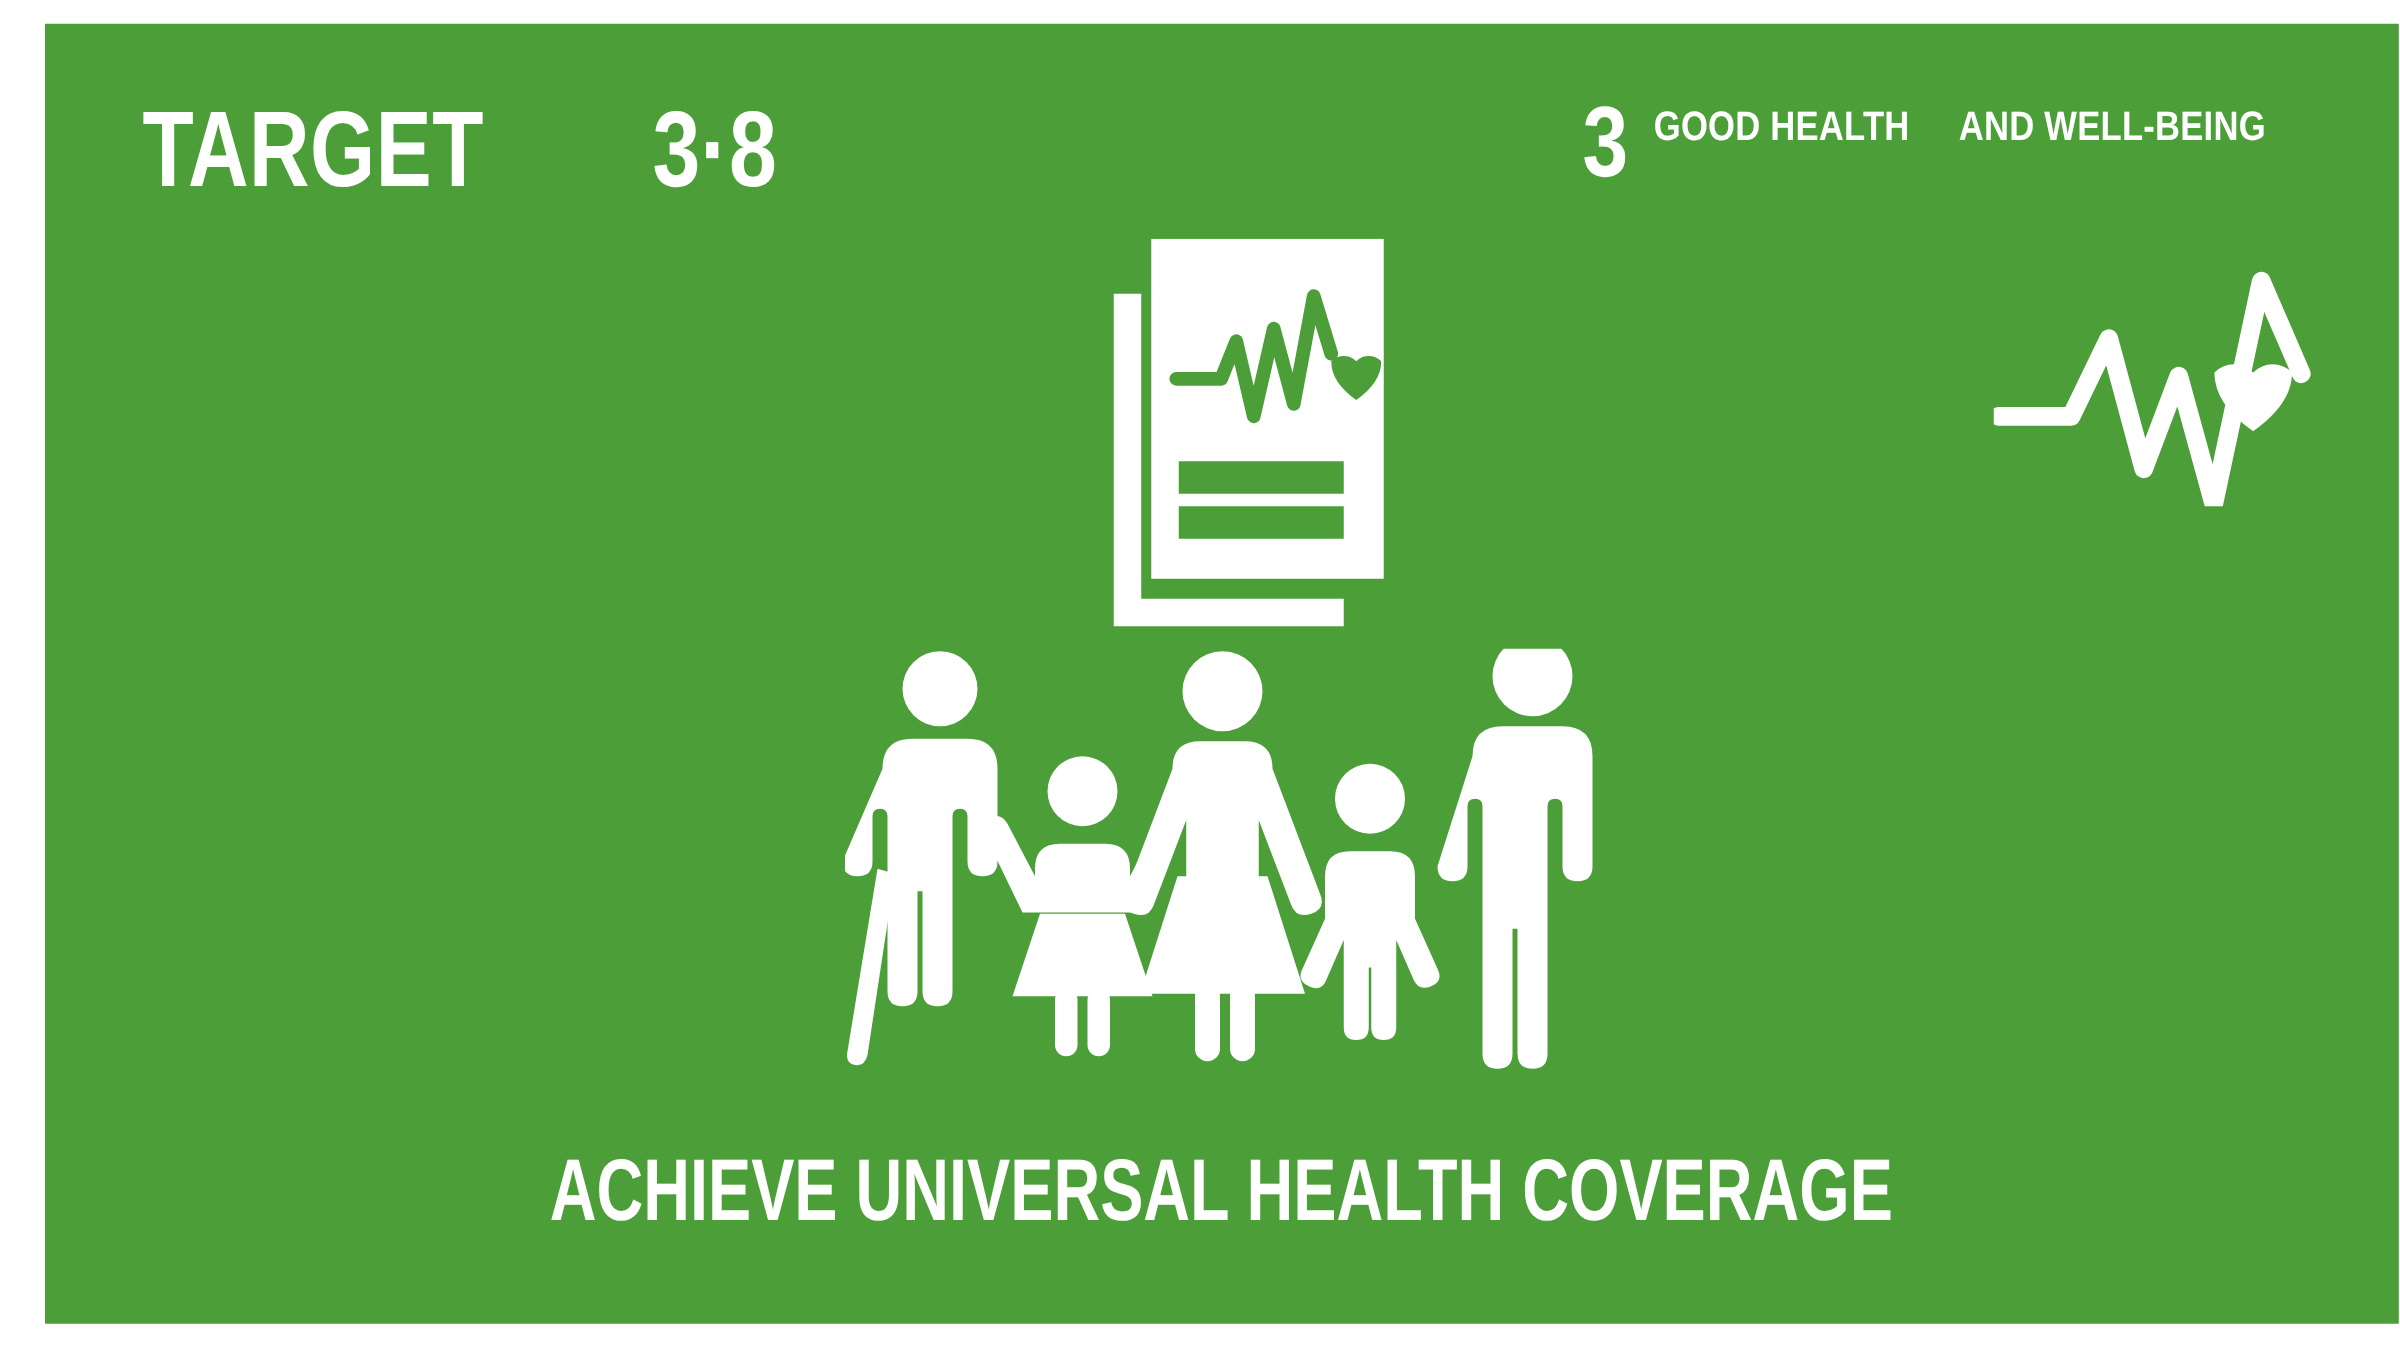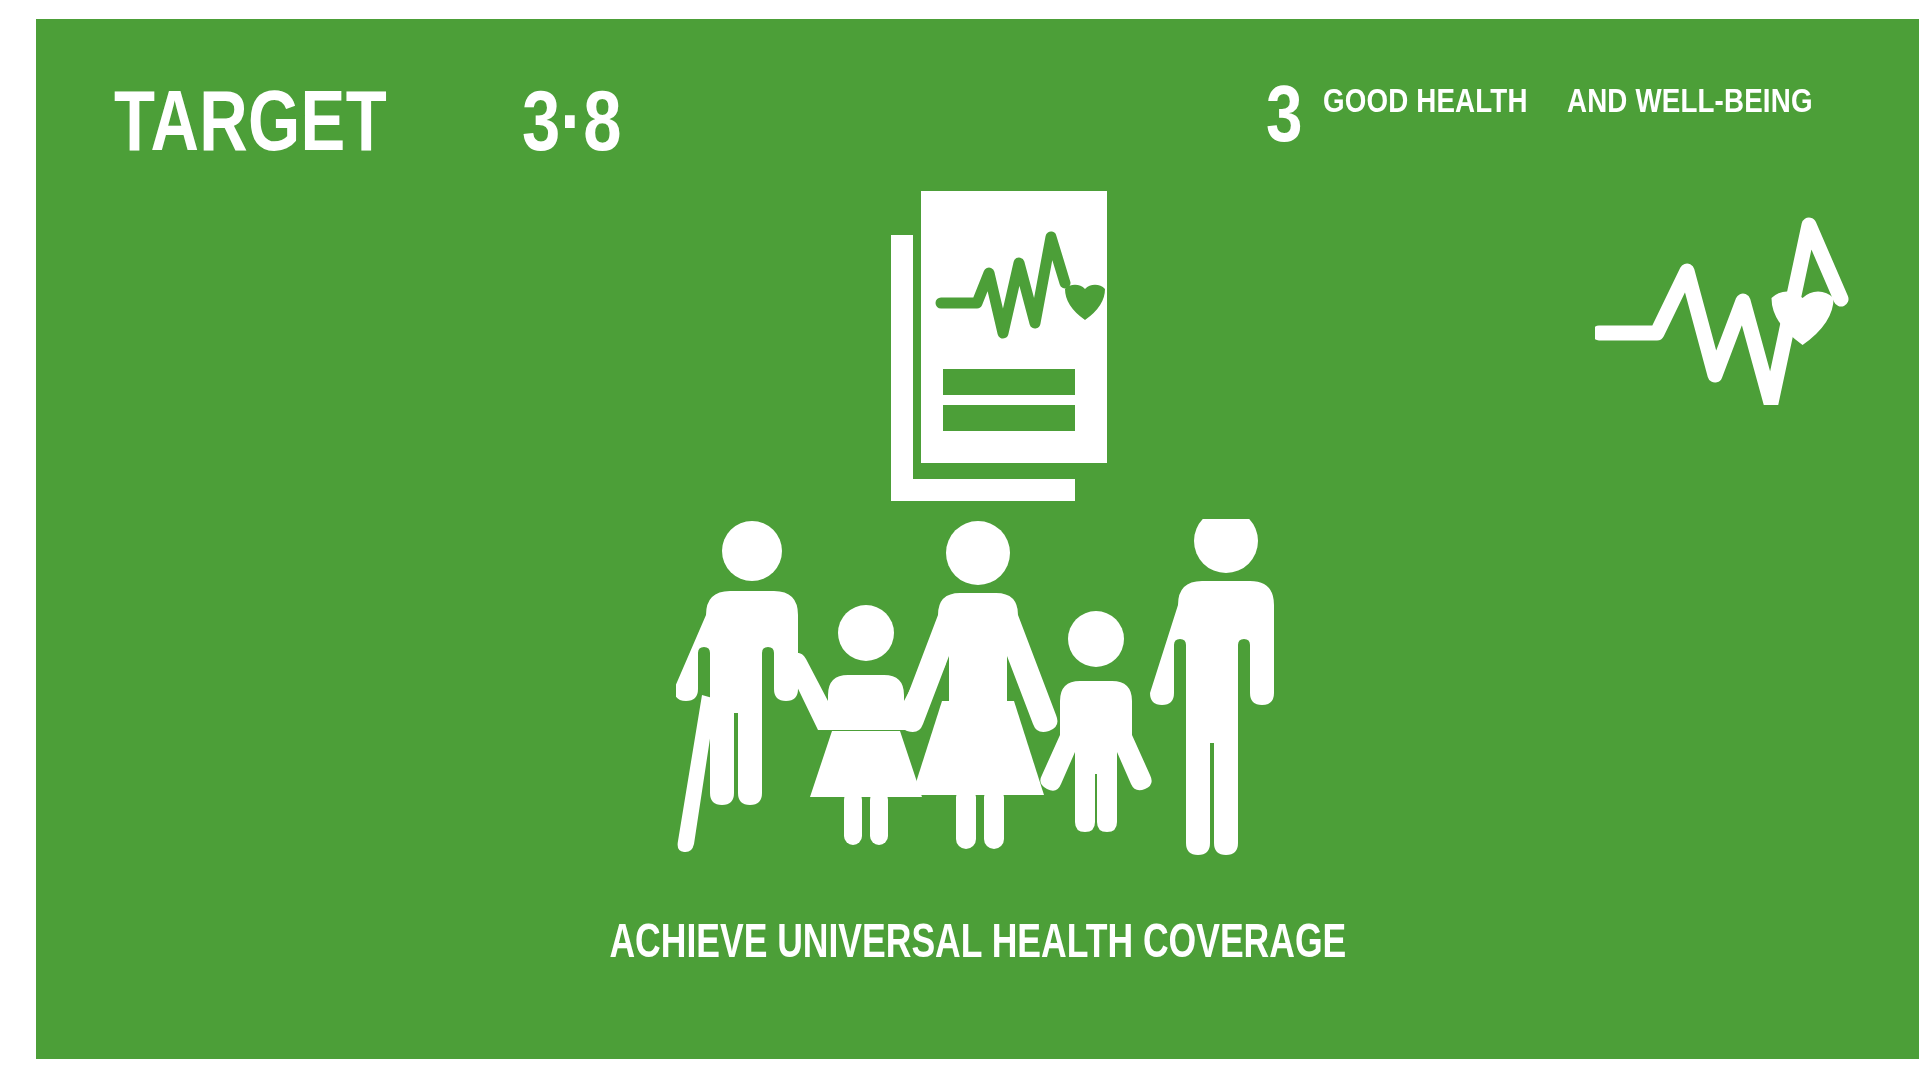--- a/index.html
+++ b/index.html
@@ -32,21 +32,21 @@
              transform-origin:left center;white-space:nowrap;}
 
   #goal-ecg{position:absolute;right:52px;top:196px;width:272px;height:190px;}
 
   
   #doc-icon{position:absolute;left:843px;top:172px;width:240px;height:320px;}
   #family{position:absolute;left:640px;top:500px;width:640px;height:340px;}
 
   
   #caption{position:absolute;left:0;right:0;top:898px;text-align:center;
-           color:#ffffff;font-size:48px;font-weight:700;line-height:1;
+           color:#ffffff;font-size:70px;font-weight:700;line-height:1;
            white-space:nowrap;}
   #caption span{display:inline-block;transform:scaleX(.74);
                 transform-origin:center center;}
 </style>
 </head>
 <body>
 
 <div id="poster">
 
   <div id="panel">

